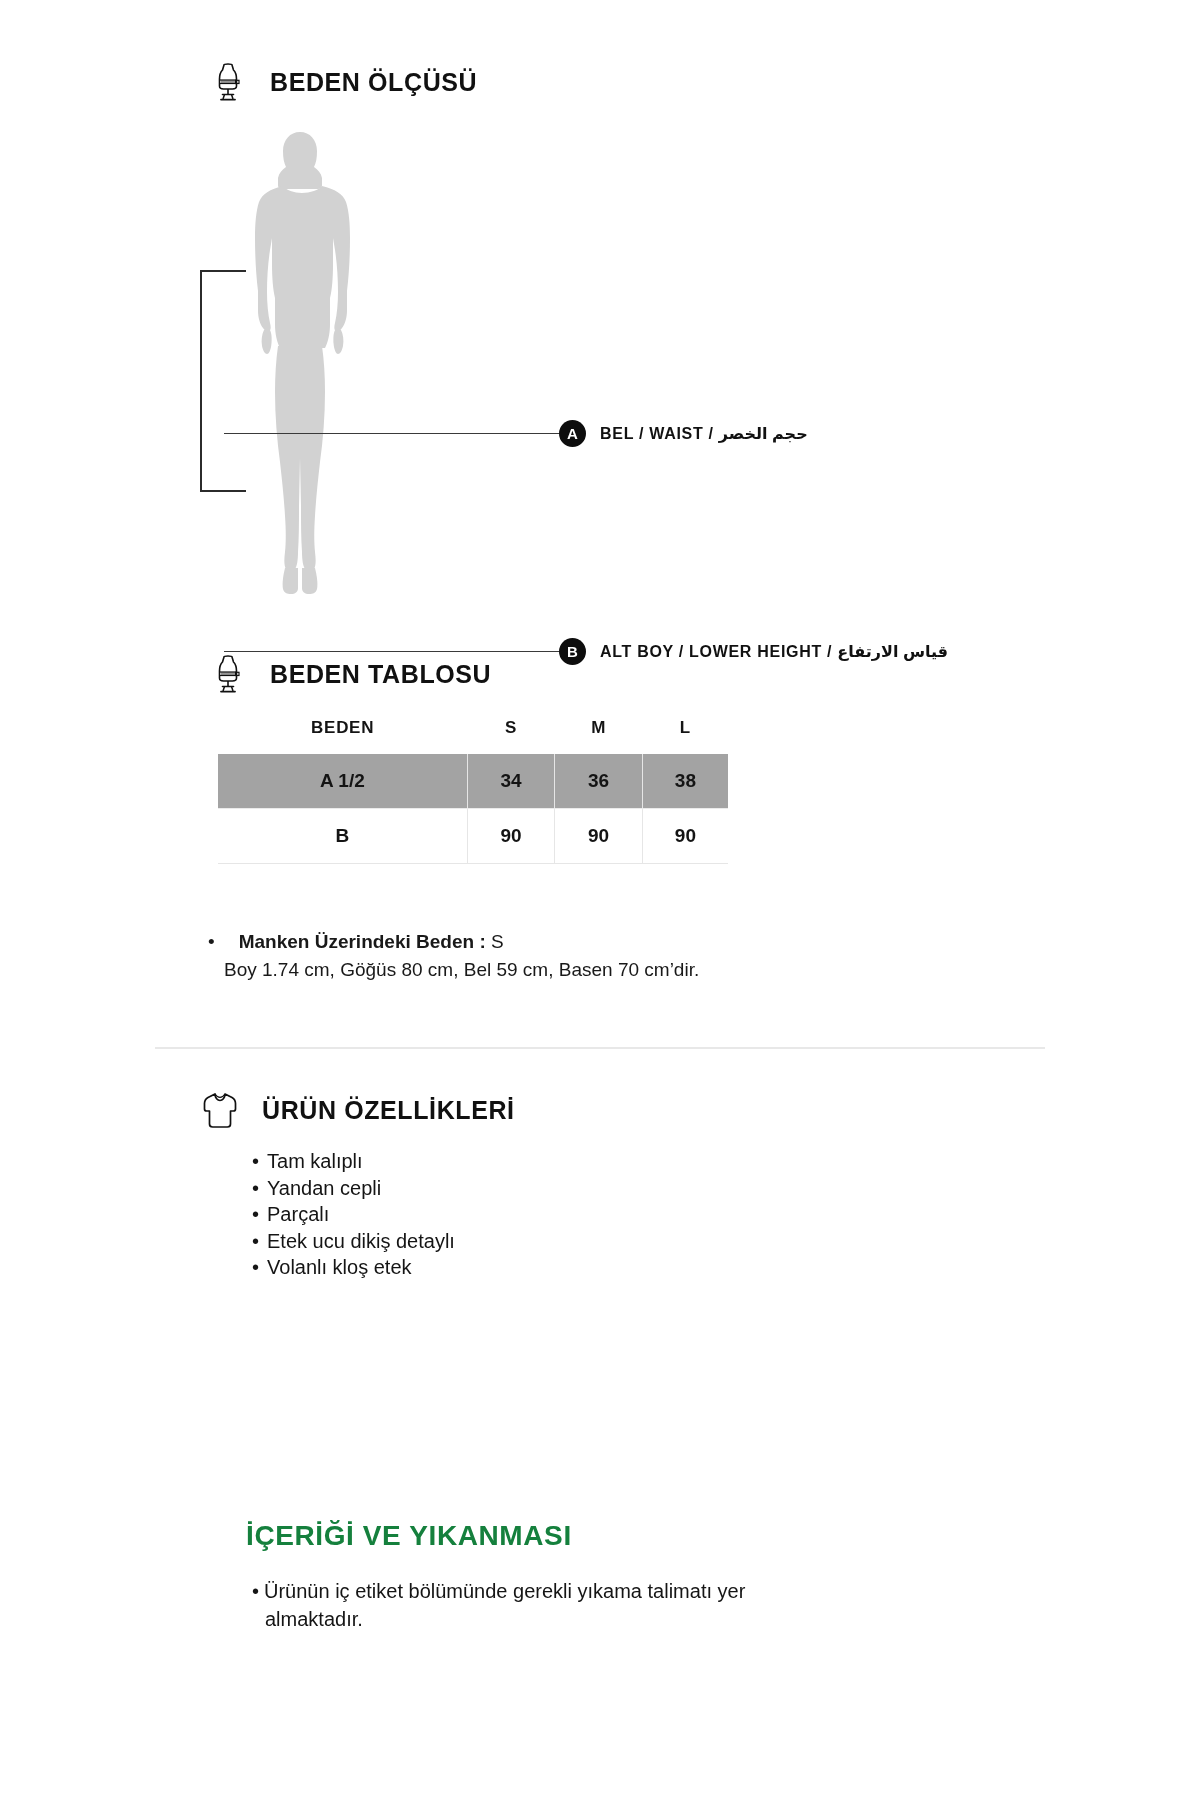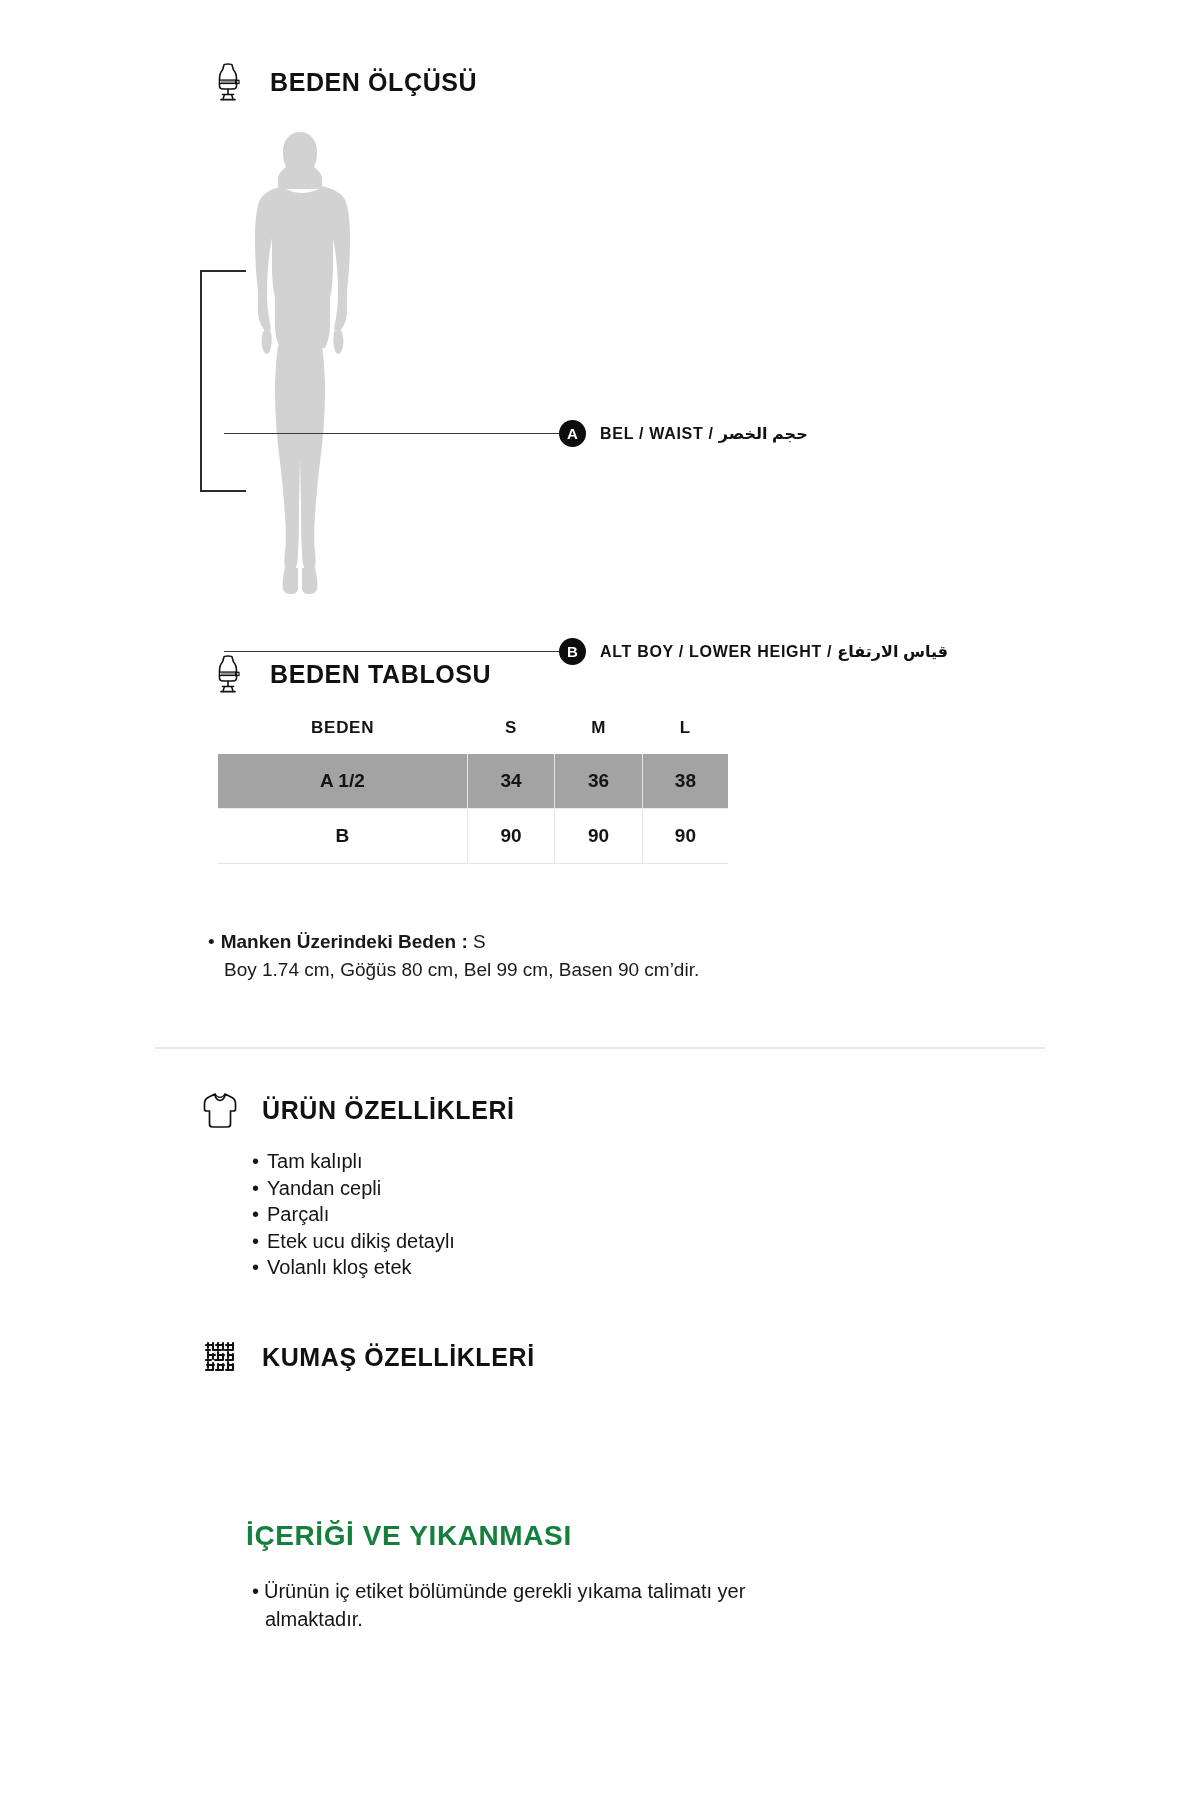--- a/index.html
+++ b/index.html
@@ -166,21 +166,21 @@
   
   #model-note {
     position: absolute;
     left: 208px;
     top: 928px;
     font-size: 19px;
     line-height: 1.45;
     color: #191919;
   }
   #model-note .bullet { margin-right: 6px; }
-  #model-note .strong { font-weight: 700; }
+  #model-note .strong { font-weight: 700; margin-left: 18px; }
   #model-note .line2 { display: block; margin-left: 16px; }
 
   
   #section-divider {
     position: absolute;
     left: 155px;
     top: 1047px;
     width: 890px;
     height: 2px;
     background: #e8e8e8;
@@ -341,21 +341,21 @@
         <td>B</td>
         <td>90</td>
         <td>90</td>
         <td>90</td>
       </tr>
     </tbody>
   </table>
 
   <div id="model-note">
     <span class="bullet">•</span><span class="strong">Manken Üzerindeki Beden :</span><span> S</span>
-    <span class="line2">Boy 1.74 cm, Göğüs 80 cm, Bel 99 cm, Basen 90 cm’dir.</span>
+    <span class="line2">Boy 1.74 cm, Göğüs 80 cm, Bel 59 cm, Basen 70 cm’dir.</span>
   </div>
 
   <div id="section-divider"></div>
 
   <div class="sec-head" id="urun-head">
     <span class="icon-box">
       <svg width="38" height="40" viewBox="0 0 38 40" fill="none" stroke="#111" stroke-width="1.7" stroke-linejoin="round">
         <path d="M14 4 C14 8 16.6 10.5 19 10.5 C21.4 10.5 24 8 24 4 L31 7.5 C33.5 9 34.5 11 34.5 13.5 L34.5 19 C34.5 20.2 33.6 21 32.4 21 L29.5 21 L29.5 34 C29.5 36 28.4 37 26.4 37 L11.6 37 C9.6 37 8.5 36 8.5 34 L8.5 21 L5.6 21 C4.4 21 3.5 20.2 3.5 19 L3.5 13.5 C3.5 11 4.5 9 7 7.5 Z"></path>
         <path d="M14 4 C15.6 6.4 17.2 7.4 19 7.4 C20.8 7.4 22.4 6.4 24 4" stroke-width="1.3"></path>
       </svg>
@@ -364,39 +364,20 @@
   </div>
 
   <ul id="urun-list">
     <li><span class="bullet">•</span><span>Tam kalıplı</span></li>
     <li><span class="bullet">•</span><span>Yandan cepli</span></li>
     <li><span class="bullet">•</span><span>Parçalı</span></li>
     <li><span class="bullet">•</span><span>Etek ucu dikiş detaylı</span></li>
     <li><span class="bullet">•</span><span>Volanlı kloş etek</span></li>
   </ul>
 
-  <div class="sec-head" id="kumas-head">
-    <span class="icon-box">
-      <svg width="36" height="36" viewBox="0 0 36 36" fill="none" stroke="#111" stroke-width="2.1" stroke-linecap="round">
-        <path d="M4 6 h6 M14 6 h6 M24 6 h6"></path>
-        <path d="M4 11 h4 M12 11 h7 M23 11 h7"></path>
-        <path d="M6 16 h7 M17 16 h5 M26 16 h5"></path>
-        <path d="M4 21 h5 M13 21 h7 M24 21 h6"></path>
-        <path d="M5 26 h7 M16 26 h6 M26 26 h5"></path>
-        <path d="M4 31 h6 M14 31 h6 M24 31 h6"></path>
-        <path d="M6 4 v5 M6 13 v6 M6 23 v6"></path>
-        <path d="M11 4 v7 M11 15 v5 M11 24 v7"></path>
-        <path d="M16 4 v5 M16 13 v8 M16 25 v6"></path>
-        <path d="M21 4 v7 M21 15 v6 M21 25 v6"></path>
-        <path d="M26 4 v5 M26 13 v6 M26 23 v8"></path>
-        <path d="M31 4 v7 M31 15 v6 M31 25 v6"></path>
-      </svg>
-    </span>
-    <h2>KUMAŞ ÖZELLİKLERİ</h2>
-  </div>
 
 
   <h3 id="icerik-head">İÇERİĞİ VE YIKANMASI</h3>
 
   <div id="icerik-text">
     <span class="bullet">•</span><span class="wrap">Ürünün iç etiket bölümünde gerekli yıkama talimatı yer</span>
     <span class="line2">almaktadır.</span>
   </div>
 
 </div>

